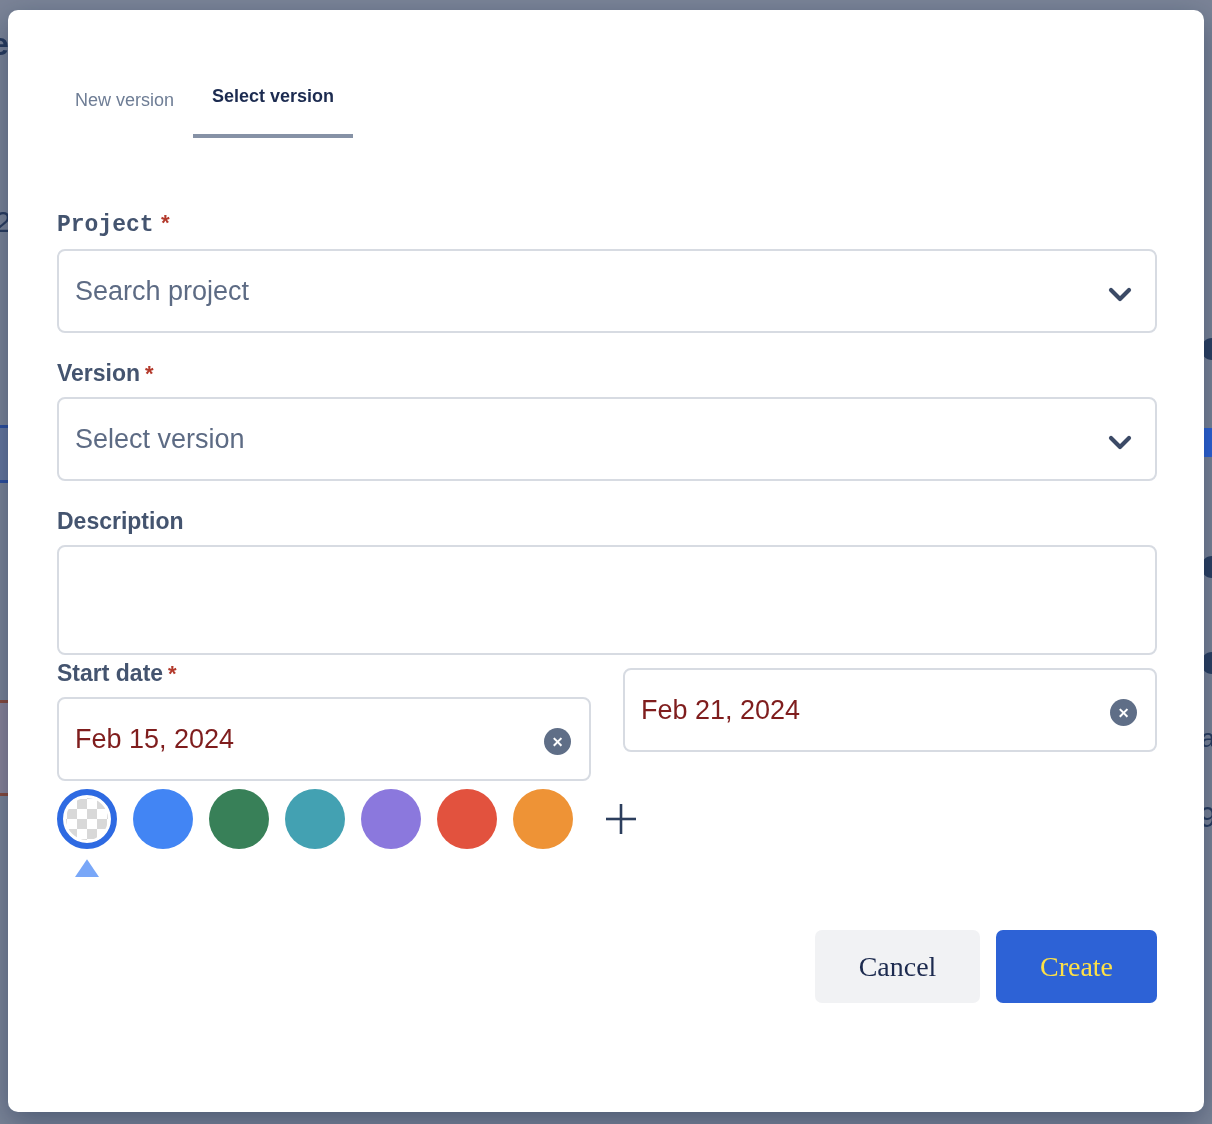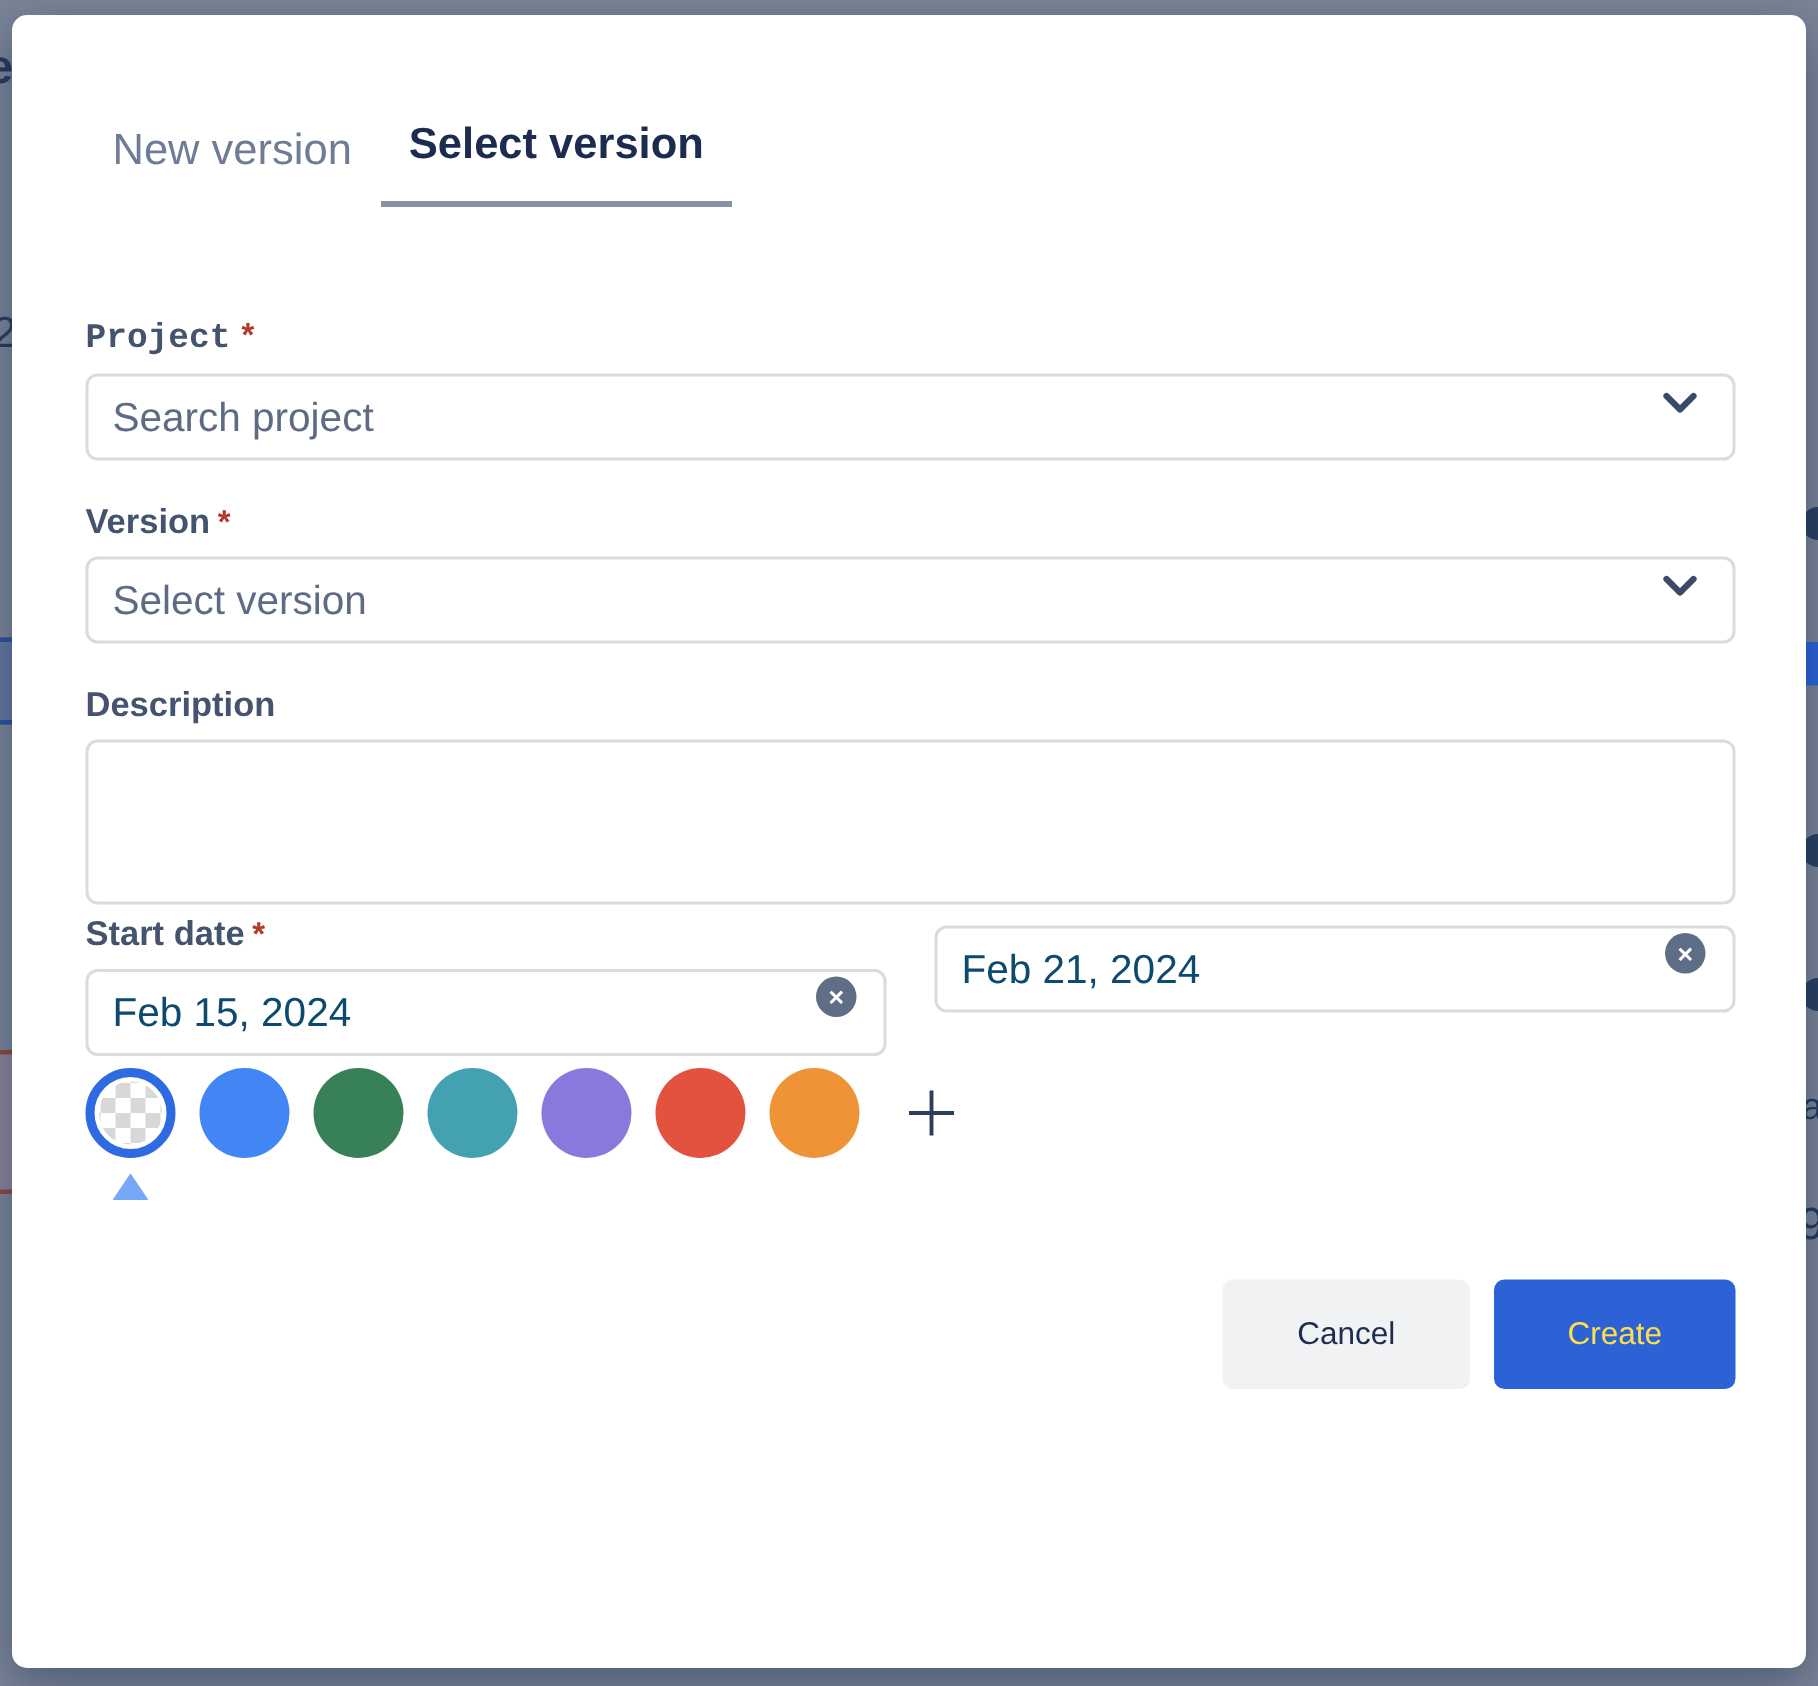--- a/index.html
+++ b/index.html
@@ -26,41 +26,41 @@
   .modal {
     position:absolute; left:8px; top:10px; z-index:2;
     width:1196px; height:1102px;
     background:#ffffff; border-radius:10px;
     box-shadow:0 10px 30px rgba(9,30,66,.4);
     padding:0 47px 0 49px;
   }
 
   
   .tabs { display:flex; align-items:flex-end; margin:70px 0 0 18px; }
-  .tab { font-size:29px; line-height:32px; padding-bottom:22px; color:#6e7d95; cursor:pointer; }
+  .tab { font-size:18px; line-height:32px; padding-bottom:22px; color:#6e7d95; cursor:pointer; }
   .tab.active {
     margin-left:19px; padding-left:19px; padding-right:19px;
     font-weight:700; color:#1c2b50;
     border-bottom:4px solid #8692a6; padding-bottom:22px;
   }
 
   
   .field-label { font-size:23px; font-weight:700; color:#44546f; line-height:28px; }
   .req { color:#b3392b; margin-left:5px; font-size:22px; font-weight:700; }
 
   .lbl-project { margin-top:73px;font-family:Liberation Mono, monospace; }
   .lbl-version, .lbl-desc, .lbl-color { margin-top:26px; }
 
   
   .select-wrap, .date-wrap { position:relative; }
   .text-input {
-    width:100%; height:58px; margin-top:9px;
+    width:100%; height:84px; margin-top:9px;
     border:2px solid #d7dbe2; border-radius:8px;
     font-family:"Liberation Sans", sans-serif;
-    font-size:27px; color:#0c4a6e;
+    font-size:27px; color:#7f1d1d;
     padding:0 64px 0 16px; outline:none; background:#fff;
   }
   .text-input::placeholder { color:#5d6b84; opacity:1; }
 
   .chevron { position:absolute; right:24px; bottom:27px; width:26px; height:24px; pointer-events:auto; cursor:pointer; }
 
   .desc-area {
     width:100%; height:110px; margin-top:10px;
     border:2px solid #d7dbe2; border-radius:8px;
     resize:none; outline:none;
@@ -96,22 +96,22 @@
   .tri-indicator {
     width:24px; height:19px; margin:9px 0 0 18px;
     background:#79a7f8;
     clip-path:polygon(50% 6%, 100% 100%, 0 100%);
   }
 
   
   .footer { display:flex; justify-content:flex-end; gap:16px; margin-top:53px; }
   .btn {
     height:73px; border:none; border-radius:7px;
-    font-family:Liberation Sans, sans-serif;
-    font-size:21px; font-weight:500; cursor:pointer;
+    font-family:Liberation Serif, serif;
+    font-size:28px; font-weight:500; cursor:pointer;
     display:flex; align-items:center; justify-content:center;
   }
   .btn-cancel { width:165px; background:#f1f2f4; color:#1d2b4f; }
   .btn-create { width:161px; background:#2d62d6; color:#fde047; }
 </style>
 </head>
 <body>
 
 <div class="frag frag-e">e</div>
 <div class="frag frag-2">2</div>

